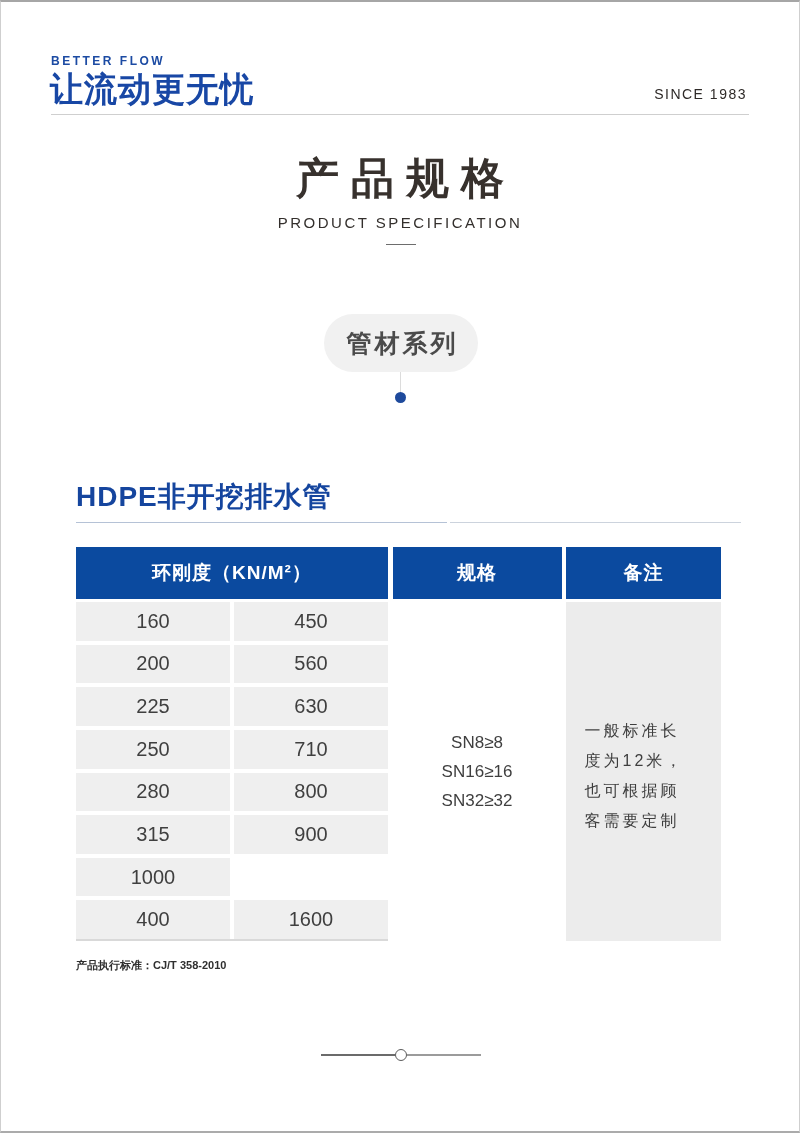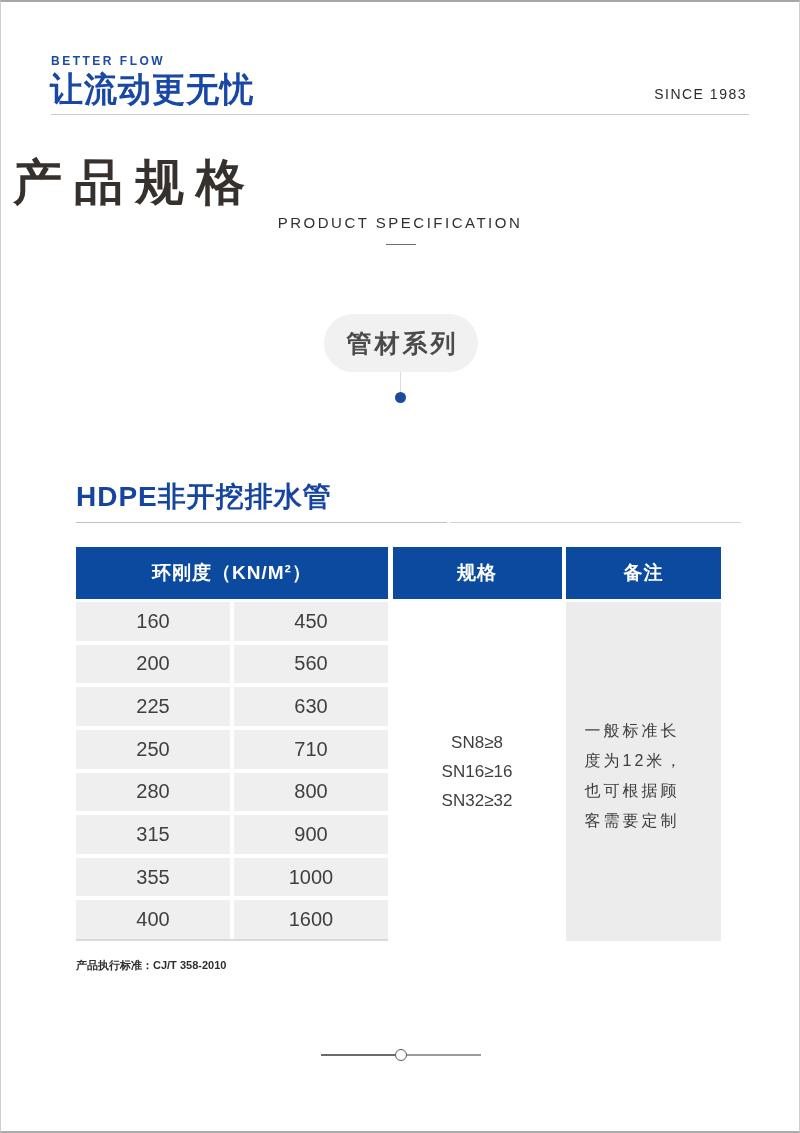--- a/index.html
+++ b/index.html
@@ -29,21 +29,21 @@
     font-size:14px; color:#2e2a28; letter-spacing:1.5px;
   }
   .header-divider {
     position:absolute; left:50px; top:112px; width:698px; height:0;
     border-top:1px solid #cfcfcf;
   }
 
   
   .title-main {
     position:absolute; left:0; top:148px; width:100%;
-    font-size:49px; font-weight:bold; color:#37312d;
+    text-align:center; font-size:43px; font-weight:bold; color:#37312d;
     letter-spacing:12px; text-indent:12px;
   }
   .title-sub {
     position:absolute; left:0; top:212px; width:100%;
     text-align:center; font-size:15px; color:#332f2c; letter-spacing:2.5px;
   }
   .title-dash {
     position:absolute; left:385px; top:242px; width:30px; height:0;
     border-top:1px solid #6d6d6d;
   }
@@ -175,21 +175,20 @@
         </div>
         <div class="spec-row">
           <div class="spec-cell">280</div>
           <div class="spec-cell">800</div>
         </div>
         <div class="spec-row">
           <div class="spec-cell">315</div>
           <div class="spec-cell">900</div>
         </div>
         <div class="spec-row">
-          <div class="spec-cell">355</div>
           <div class="spec-cell">1000</div>
         </div>
         <div class="spec-row">
           <div class="spec-cell">400</div>
           <div class="spec-cell">1600</div>
         </div>
       </div>
       <div class="ring-col">
         <div class="ring-line">SN8≥8</div>
         <div class="ring-line">SN16≥16</div>

